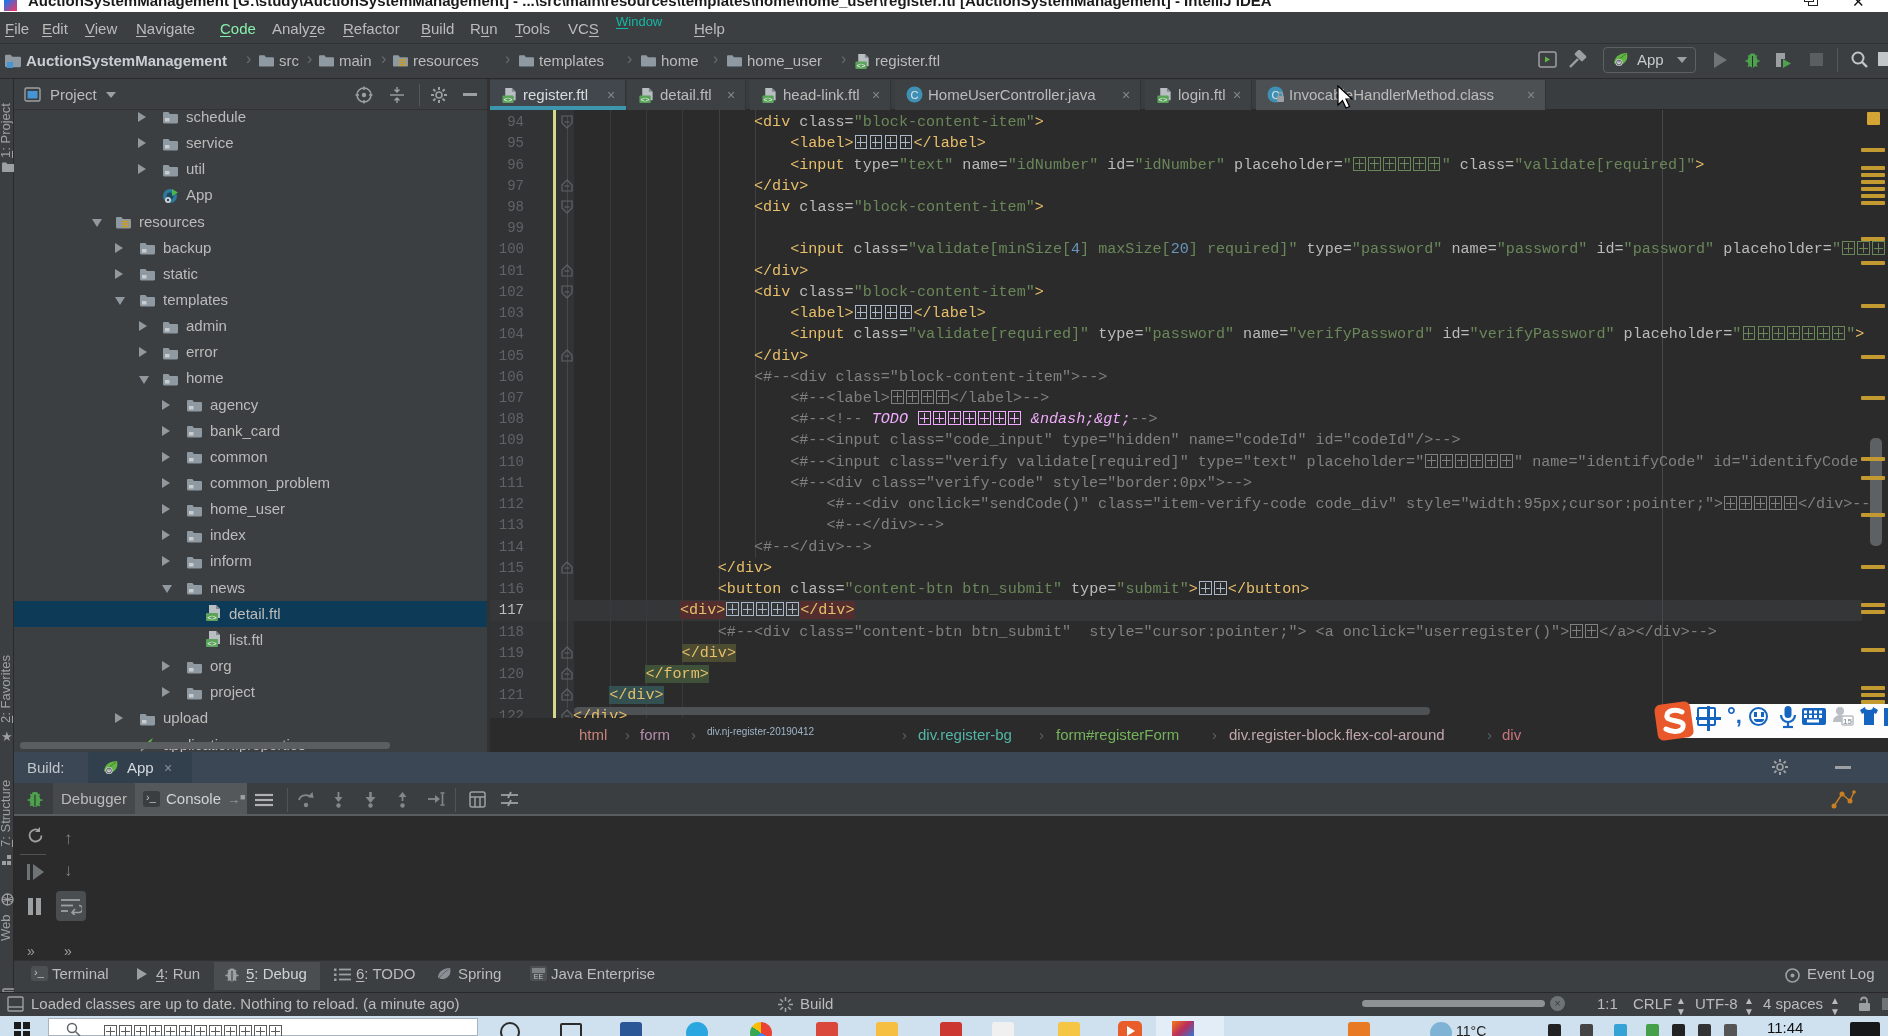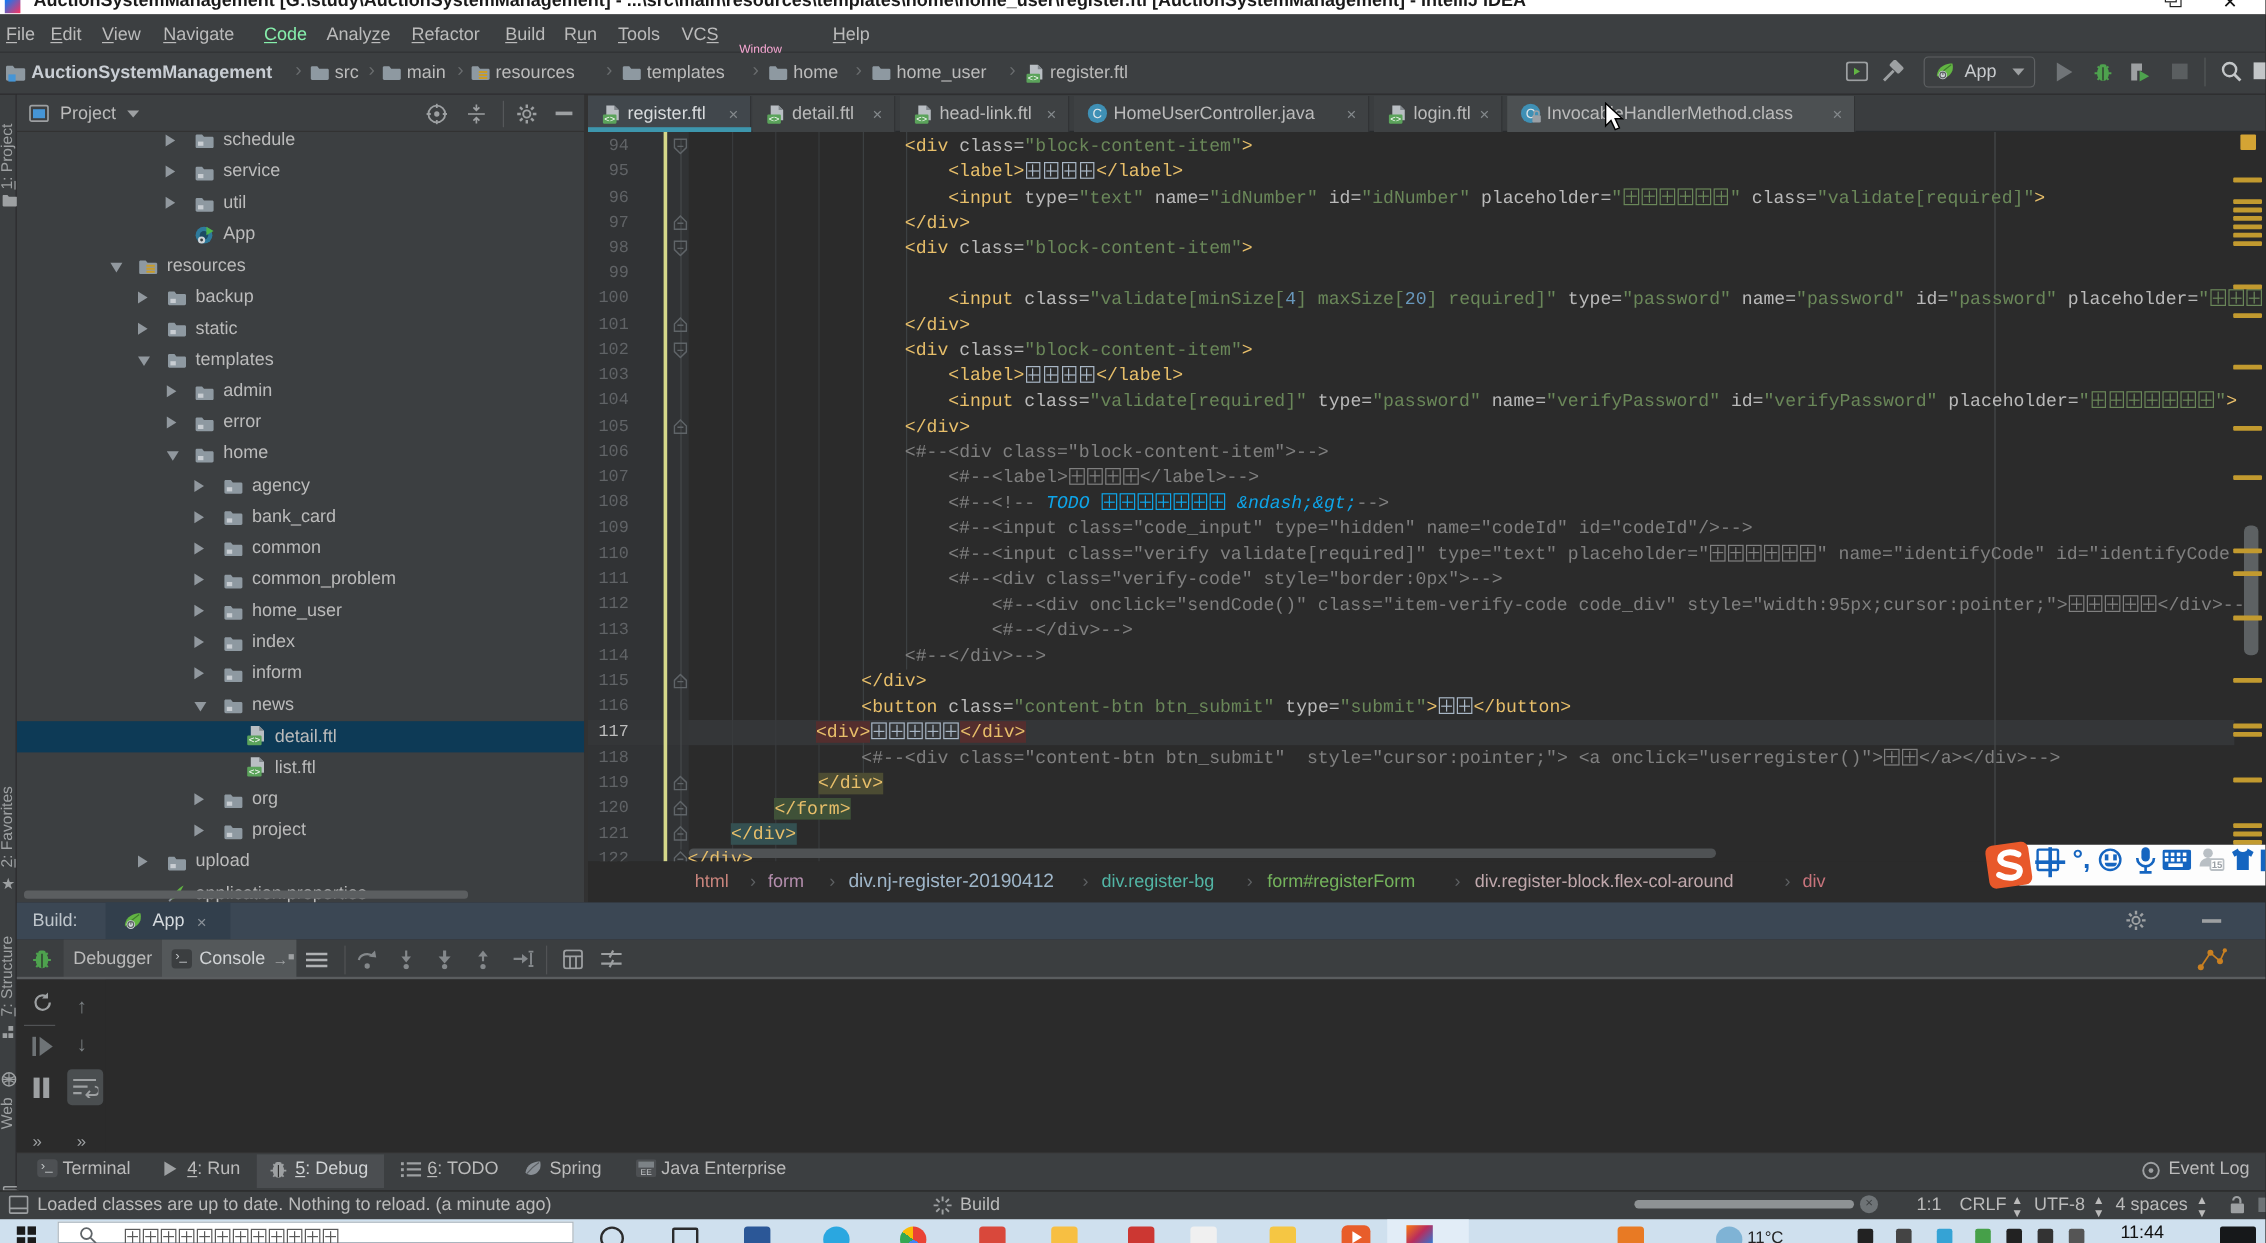--- a/index.html
+++ b/index.html
@@ -1,18 +1,18 @@
 <!DOCTYPE html>
 <html><head><meta charset="utf-8"><style>
 *{margin:0;padding:0;box-sizing:border-box}
 html,body{width:1888px;height:1036px;overflow:hidden;background:#2b2b2b;font-family:"Liberation Sans",sans-serif}
 #root{position:absolute;left:0;top:0;width:1888px;height:1036px;overflow:hidden}
 .cl{position:absolute;white-space:pre;font-family:"Liberation Mono",monospace;font-size:15.1px;line-height:21.23px;color:#a9b7c6}
 .t{color:#e8bf6a}.a{color:#bababa}.s{color:#6a8759}.n{color:#6897bb}.x{color:#a9b7c6}.c{color:#808080}
-.td{color:#0ea5e9;font-style:italic}
+.td{color:#f0abfc;font-style:italic}
 .hl{background:#45494c}
 .mt{background:#542e2e}
 .h119 .t{background:#4c4c33}.h120 .t{background:#3f5138}.h121 .t{background:#345051}
 .ln{position:absolute;width:34px;left:490px;text-align:right;font-family:"Liberation Mono",monospace;font-size:14px;line-height:21.23px;color:#606366}
 .lncur{color:#bdbdbd}
 .fold{position:absolute;left:561px}
 .em{position:absolute;left:1861px;width:24px;height:4px;background:#c29a2f;border-radius:1px}
 .arr-c{position:absolute;width:0;height:0;border-top:5.5px solid transparent;border-bottom:5.5px solid transparent;border-left:8px solid #91989e}
 .arr-e{position:absolute;width:0;height:0;border-left:5.5px solid transparent;border-right:5.5px solid transparent;border-top:8px solid #91989e}
 .ti{position:absolute}
@@ -38,21 +38,21 @@
       <div style="position:absolute;left:42px;top:8px;font-size:15px;color:#bbbbbb"><u>E</u>dit</div>
       <div style="position:absolute;left:85px;top:8px;font-size:15px;color:#bbbbbb"><u>V</u>iew</div>
       <div style="position:absolute;left:136px;top:8px;font-size:15px;color:#bbbbbb"><u>N</u>avigate</div>
       <div style="position:absolute;left:220px;top:8px;font-size:15px;color:#86efac"><u>C</u>ode</div>
       <div style="position:absolute;left:272px;top:8px;font-size:15px;color:#bbbbbb">Analy<u>z</u>e</div>
       <div style="position:absolute;left:343px;top:8px;font-size:15px;color:#bbbbbb"><u>R</u>efactor</div>
       <div style="position:absolute;left:421px;top:8px;font-size:15px;color:#bbbbbb"><u>B</u>uild</div>
       <div style="position:absolute;left:470px;top:8px;font-size:15px;color:#bbbbbb">R<u>u</u>n</div>
       <div style="position:absolute;left:515px;top:8px;font-size:15px;color:#bbbbbb"><u>T</u>ools</div>
       <div style="position:absolute;left:568px;top:8px;font-size:15px;color:#bbbbbb">VC<u>S</u></div>
-      <div style="position:absolute;left:616px;top:24px;font-size:10px;color:#f9a8d4"><u>W</u>indow</div>
+      <div style="position:absolute;left:616px;top:2px;font-size:13px;color:#14b8a6"><u>W</u>indow</div>
       <div style="position:absolute;left:694px;top:8px;font-size:15px;color:#bbbbbb"><u>H</u>elp</div>
     </div>
 
 <div style="position:absolute;left:0;top:44px;width:1888px;height:35px;background:#3c3f41;border-bottom:1px solid #2a2a2b"></div>
 <svg style="position:absolute;left:4px;top:53px" width="18" height="16" viewBox="0 0 18 16">
       <path d="M1 3 c0-.7 .5-1.2 1.2-1.2 h4.5 l1.6 2 h7.5 c.7 0 1.2 .5 1.2 1.2 v8 c0 .7-.5 1.2-1.2 1.2 h-13.6 c-.7 0-1.2-.5-1.2-1.2 z" fill="#8e99a1"></path>
       <rect x="3" y="9" width="6" height="6" fill="#4595d6"></rect>
     </svg>
     <div style="position:absolute;left:26px;top:52px;font-size:15px;font-weight:bold;color:#c9ced4">AuctionSystemManagement</div>
     <div style="position:absolute;left:246px;top:50px;font-size:16px;color:#6a6d6f">›</div>
@@ -565,21 +565,21 @@
         <div class="em" style="top:707px"></div>
 </div>
 </div>
 <div style="position:absolute;left:1867px;top:112px;width:13px;height:13px;background:#d4a434;border-radius:1px"></div>
 
 <div style="position:absolute;left:490px;top:718px;width:1398px;height:34px;background:#2b2b2b"></div>
 <div style="position:absolute;left:579px;top:726px;font-size:15px;color:#c8847c">html</div>
     <div style="position:absolute;left:625px;top:726px;font-size:15px;color:#5e6163">›</div>
     <div style="position:absolute;left:640px;top:726px;font-size:15px;color:#b48ead">form</div>
     <div style="position:absolute;left:691px;top:726px;font-size:15px;color:#5e6163">›</div>
-    <div style="position:absolute;left:707px;top:726px;font-size:16px;color:#9fb6c9">div.nj-register-20190412</div>
+    <div style="position:absolute;left:707px;top:726px;font-size:10px;color:#9fb6c9">div.nj-register-20190412</div>
     <div style="position:absolute;left:902px;top:726px;font-size:15px;color:#5e6163">›</div>
     <div style="position:absolute;left:918px;top:726px;font-size:15px;color:#52b5a5">div.register-bg</div>
     <div style="position:absolute;left:1039px;top:726px;font-size:15px;color:#5e6163">›</div>
     <div style="position:absolute;left:1056px;top:726px;font-size:15px;color:#74b35c">form#registerForm</div>
     <div style="position:absolute;left:1212px;top:726px;font-size:15px;color:#5e6163">›</div>
     <div style="position:absolute;left:1229px;top:726px;font-size:15px;color:#c0a8ac">div.register-block.flex-col-around</div>
     <div style="position:absolute;left:1487px;top:726px;font-size:15px;color:#5e6163">›</div>
     <div style="position:absolute;left:1502px;top:726px;font-size:15px;color:#c8747c">div</div>
 <div style="position:absolute;left:1681px;top:704px;width:207px;height:34px;background:#fdfdfd;border-radius:3px 0 0 3px"></div>
     <svg style="position:absolute;left:1652px;top:699px" width="44" height="44" viewBox="0 0 44 44">

